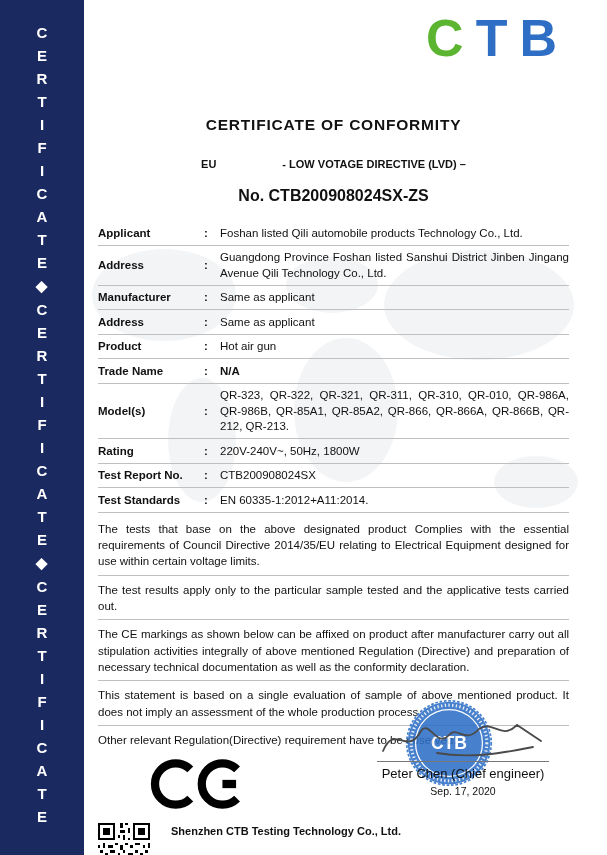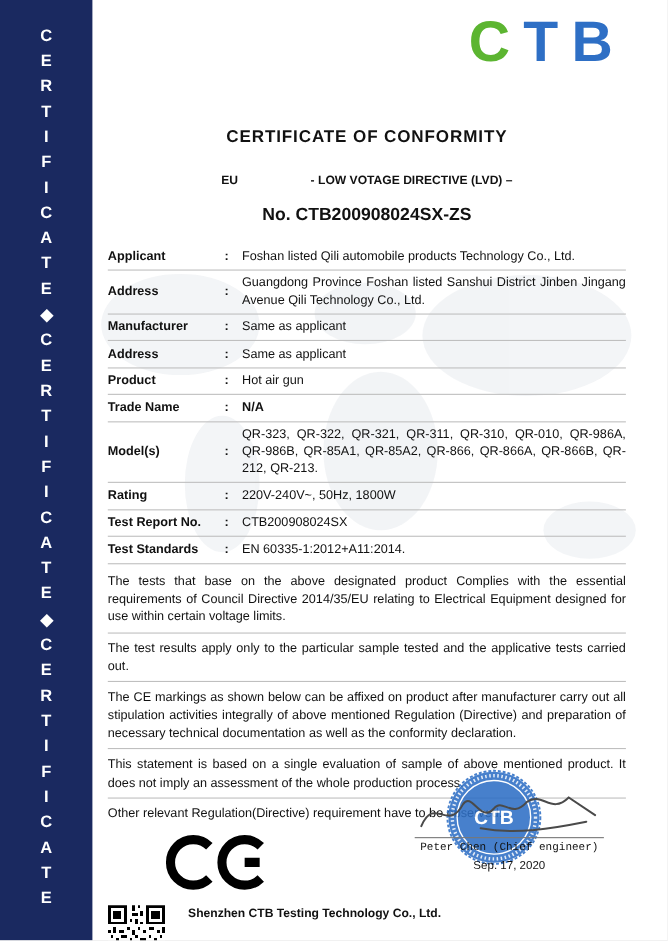--- a/index.html
+++ b/index.html
@@ -79,21 +79,21 @@
 
   .mark-row { position: relative; height: 64px; margin-top: 2px; }
   .ce-mark { position: absolute; left: 52px; top: 0; }
 
   .signature {
     position: absolute; right: 6px; top: -38px;
     width: 200px; text-align: center; z-index: 4;
   }
   .sig-scribble { display: block; margin: 0 auto; }
   .sig-line { width: 86%; margin: 0 auto; border-bottom: 1px solid #777; }
-  .sig-name { font-size: 10px; margin-top: 4px; font-family: Liberation Mono, monospace; }
+  .sig-name { font-size: 13px; margin-top: 4px; }
   .sig-date { font-size: 10.5px; margin-top: 4px; }
 
   .stamp { position: absolute; right: 76px; top: -56px; opacity: 0.88; z-index: 3; }
 
   .footer { margin-top: 4px; }
   .footer-top { display: flex; gap: 21px; align-items: flex-start; }
   .qr { flex: 0 0 auto; }
   .footer-textblock { flex: 1; padding-top: 2px; }
   .footer-company { font-size: 11px; font-weight: bold; }
   .footer-address { font-size: 8.5px; line-height: 1.35; margin-top: 3px; color: #222; max-width: 440px; }

